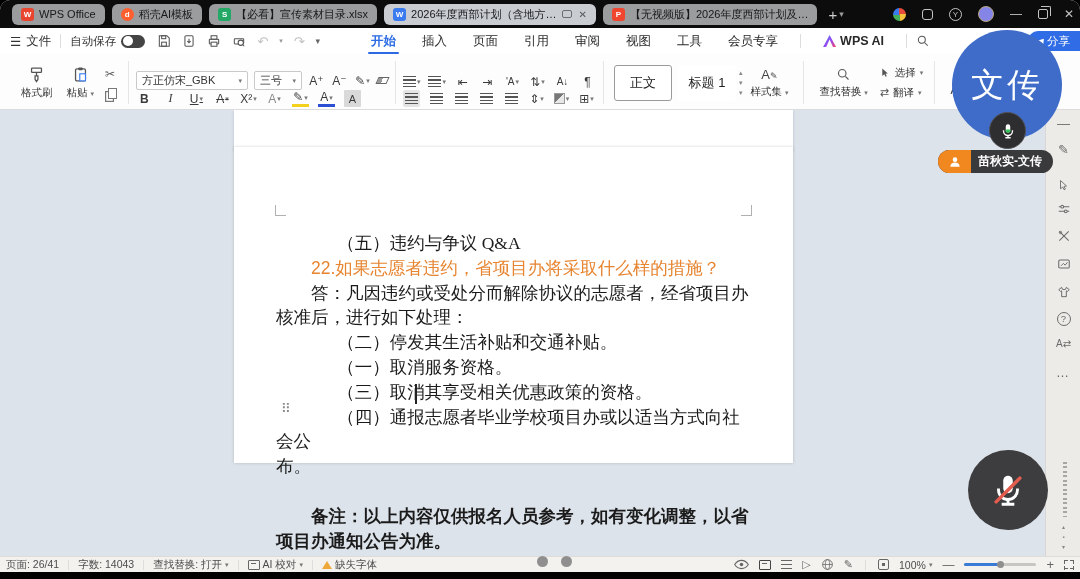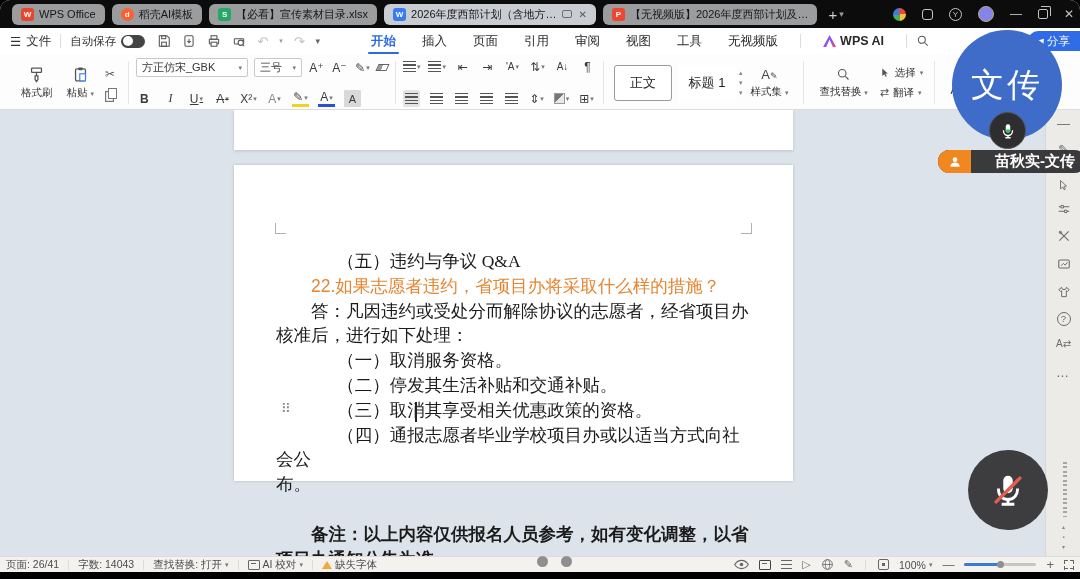--- a/index.html
+++ b/index.html
@@ -52,21 +52,21 @@
   .sharearrow { width:0; height:0; border-left:4px solid transparent; border-right:4px solid transparent; border-bottom:6px solid #fff; transform:rotate(40deg); }
 
   
   .ribbon { height:56px; background:#fdfdfd; border-bottom:1px solid #dcdcdc; display:flex; align-items:stretch;
             padding:4px 4px 2px 14px; flex:none; position:relative; }
   .rsep { width:1px; background:#e6e6e6; margin:3px 7px; flex:none; }
   .bigbtn { display:flex; flex-direction:column; align-items:center; justify-content:center; gap:3px;
             padding:0 7px; color:#333; font-size:10.5px; white-space:nowrap; }
   .smallcol { display:flex; flex-direction:column; justify-content:center; gap:7px; padding:0 4px; color:#555; }
   .copyic { width:9px; height:11px; border:1.2px solid #777; background:#fff; box-shadow:-3px 3px 0 -1.2px #fff, -3px 3px 0 0 #777; margin-left:3px; }
-  .fontgrp, .pargrp { display:flex; flex-direction:column; justify-content:space-between; gap:5px; }
+  .fontgrp, .pargrp { display:flex; flex-direction:column; justify-content:flex-end; }
   .frow { display:flex; align-items:center; gap:6px; }
   .selectbox { border:1px solid #c9c9c9; border-radius:2px; height:19px; display:flex; align-items:center;
                padding:0 5px; font-size:11px; color:#333; gap:4px; background:#fff; }
   .selectbox .car { margin-left:auto; }
   .car { font-size:7px; color:#777; }
   .fbtn { min-width:17px; height:17px; display:flex; align-items:center; justify-content:center;
           font-size:12px; color:#3a3a3a; gap:1px; }
   .ulA { border-bottom:3px solid #2b50d4; line-height:11px; }
   .hlpen { border-bottom:3px solid #f4d01f; line-height:11px; }
   .boxA { background:#d9d9d9; padding:0 3px; border-radius:1px; font-size:11px; }
@@ -82,21 +82,21 @@
   .vbtn { display:flex; flex-direction:column; align-items:center; justify-content:center; gap:3px; padding:0 8px;
           font-size:10.5px; color:#333; white-space:nowrap; }
   .minirow { display:flex; align-items:center; gap:4px; font-size:10.5px; color:#333; white-space:nowrap; }
   .sparkle { width:7px; height:7px; background:#7a5af5; clip-path:polygon(50% 0,64% 36%,100% 50%,64% 64%,50% 100%,36% 64%,0 50%,36% 36%); display:inline-block; }
   .aline { font-size:11px; color:#444; display:flex; align-items:center; gap:2px; }
   .aline .ln { width:8px; height:9px; }
 
   
   .workspace { position:relative; height:446px; background:#dde3ea; flex:none; overflow:hidden; }
   .page-prev { position:absolute; left:234px; top:0; width:559px; height:40px; background:#fff; box-shadow:0 1px 3px rgba(0,0,0,.15); }
-  .page { position:absolute; left:234px; top:55px; width:559px; height:316px; background:#fff; box-shadow:0 0 3px rgba(0,0,0,.18); }
+  .page { position:absolute; left:234px; top:37px; width:559px; height:316px; background:#fff; box-shadow:0 0 3px rgba(0,0,0,.18); }
   .mmark { position:absolute; top:58px; width:11px; height:11px; border-color:#b0b0b0; border-style:solid; border-width:0; }
   .mmark.l { left:41px; border-left-width:1px; border-bottom-width:1px; }
   .mmark.r { right:41px; border-right-width:1px; border-bottom-width:1px; }
   .doctext { position:absolute; left:42px; right:38px; top:84px; font-family:"Liberation Serif","DejaVu Serif",serif;
              font-size:17.5px; line-height:24.8px; color:#1b1b1b; }
   .l-item { text-indent:3.5em; }
   .l-q { text-indent:2em; color:#e78531; font-weight:normal; font-family:"Liberation Sans","DejaVu Sans",sans-serif; }
   .l-p { text-indent:2em; }
   .l-blank { height:24.8px; }
   .l-note { font-weight:bold; text-indent:2em; font-family:"Liberation Sans","DejaVu Sans",sans-serif; }
@@ -138,21 +138,21 @@
 
   
   .avatar-big { position:absolute; left:952px; top:30px; width:110px; height:110px; border-radius:50%;
                 background:#3e6cc8; color:#fff; font-size:33px; letter-spacing:3px; display:flex;
                 align-items:center; justify-content:center; z-index:60; }
   .micbtn { position:absolute; left:989px; top:112px; width:37px; height:37px; border-radius:50%;
             background:#2e2e30; border:1.5px solid #515154; display:flex; align-items:center; justify-content:center; z-index:61; }
   .nametag { position:absolute; left:938px; top:150px; height:23px; border-radius:12px; background:rgba(47,47,49,.94);
              display:flex; align-items:center; overflow:hidden; z-index:62; padding-right:11px; }
   .tagperson { width:33px; height:23px; background:#f0871f; display:flex; align-items:center; justify-content:center; flex:none; }
-  .tagname { color:#fff; font-size:15px; font-weight:bold; padding-left:24px; white-space:nowrap; }
+  .tagname { color:#fff; font-size:12px; font-weight:bold; padding-left:7px; white-space:nowrap; }
   .mutedmic { position:absolute; left:968px; top:450px; width:80px; height:80px; border-radius:50%;
               background:#3d3d3f; display:flex; align-items:center; justify-content:center; z-index:60; }
   .scroll-dot { position:absolute; width:11px; height:11px; border-radius:50%; background:#8f8f8f; z-index:40; }
 </style>
 </head>
 <body>
 
 <div class="stage">
 
   <div class="tabbar">
@@ -240,21 +240,21 @@
       <div class="mtab">
           <span>审阅</span>
         </div>
       <div class="mtab">
           <span>视图</span>
         </div>
       <div class="mtab">
           <span>工具</span>
         </div>
       <div class="mtab">
-          <span>无视频版</span>
+          <span>会员专享</span>
         </div>
       <span class="vsep"></span>
       <div class="mtab" style="font-weight:bold;">
         <span class="aiA"></span>
         <span>WPS AI</span>
       </div>
       <span class="vsep"></span>
       <svg width="14" height="14" viewBox="0 0 24 24">
           <circle cx="10" cy="10" r="6" fill="none" stroke="#555" stroke-width="1.8"></circle>
           <path d="M15 15l5 5" stroke="#555" stroke-width="1.8"></path>
@@ -425,22 +425,22 @@
   <div class="workspace">
     <div class="page-prev"></div>
     <div class="page">
       <div class="mmark l"></div>
       <div class="mmark r"></div>
       <div class="doctext">
         <div class="l-item">（五）违约与争议 Q&amp;A</div>
         <div class="l-q">22.如果志愿者违约，省项目办将采取什么样的措施？</div>
         <div class="l-p">答：凡因违约或受处分而解除协议的志愿者，经省项目办</div>
         <div>核准后，进行如下处理：</div>
+        <div class="l-item">（二）停发其生活补贴和交通补贴。</div>
         <div class="l-item">（一）取消服务资格。</div>
-        <div class="l-item">（二）停发其生活补贴和交通补贴。</div>
         <div class="l-item">（三）取消其享受相关优惠政策的资格。</div>
         <div class="l-item">（四）通报志愿者毕业学校项目办或以适当方式向社会公</div>
         <div>布。</div>
         <div class="l-blank"></div>
         <div class="l-note">备注：以上内容仅供报名人员参考，如有变化调整，以省</div>
         <div class="l-notec">项目办通知公告为准。</div>
         <div class="caret"></div>
       </div>
     </div>
     <div class="draghandle">⠿</div>

